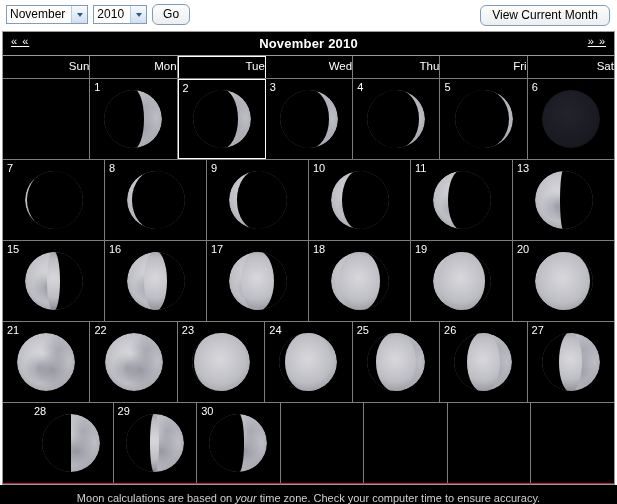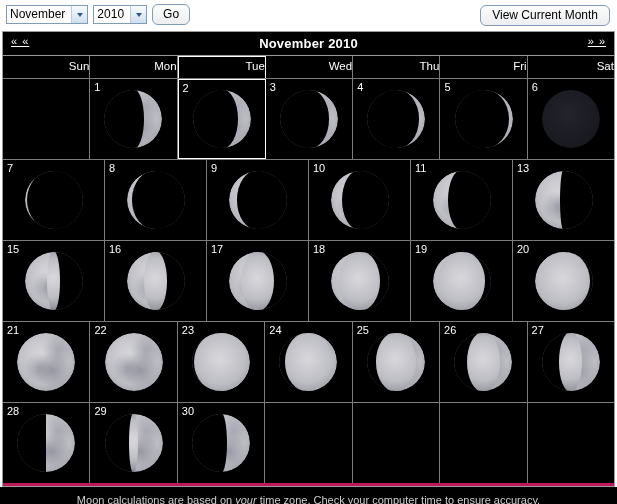--- a/index.html
+++ b/index.html
@@ -139,21 +139,21 @@
     border-bottom: none;
     line-height: 19px;
   }
 
   
   .week {
     display: flex;
     height: 80px;
     border-bottom: 1px solid #7d7d7d;
   }
-  .week:last-of-type { border-bottom: 3px solid #be185d; }
+  .week:last-of-type { border-bottom: 1px solid #be185d; padding-left: 27px; }
   .cell {
     flex: 1 1 0;
     position: relative;
     border-right: 1px solid #7d7d7d;
     box-sizing: border-box;
     background: #000000;
     overflow: hidden;
   }
   .cell:last-child { border-right: none; }
   .cell.today {

